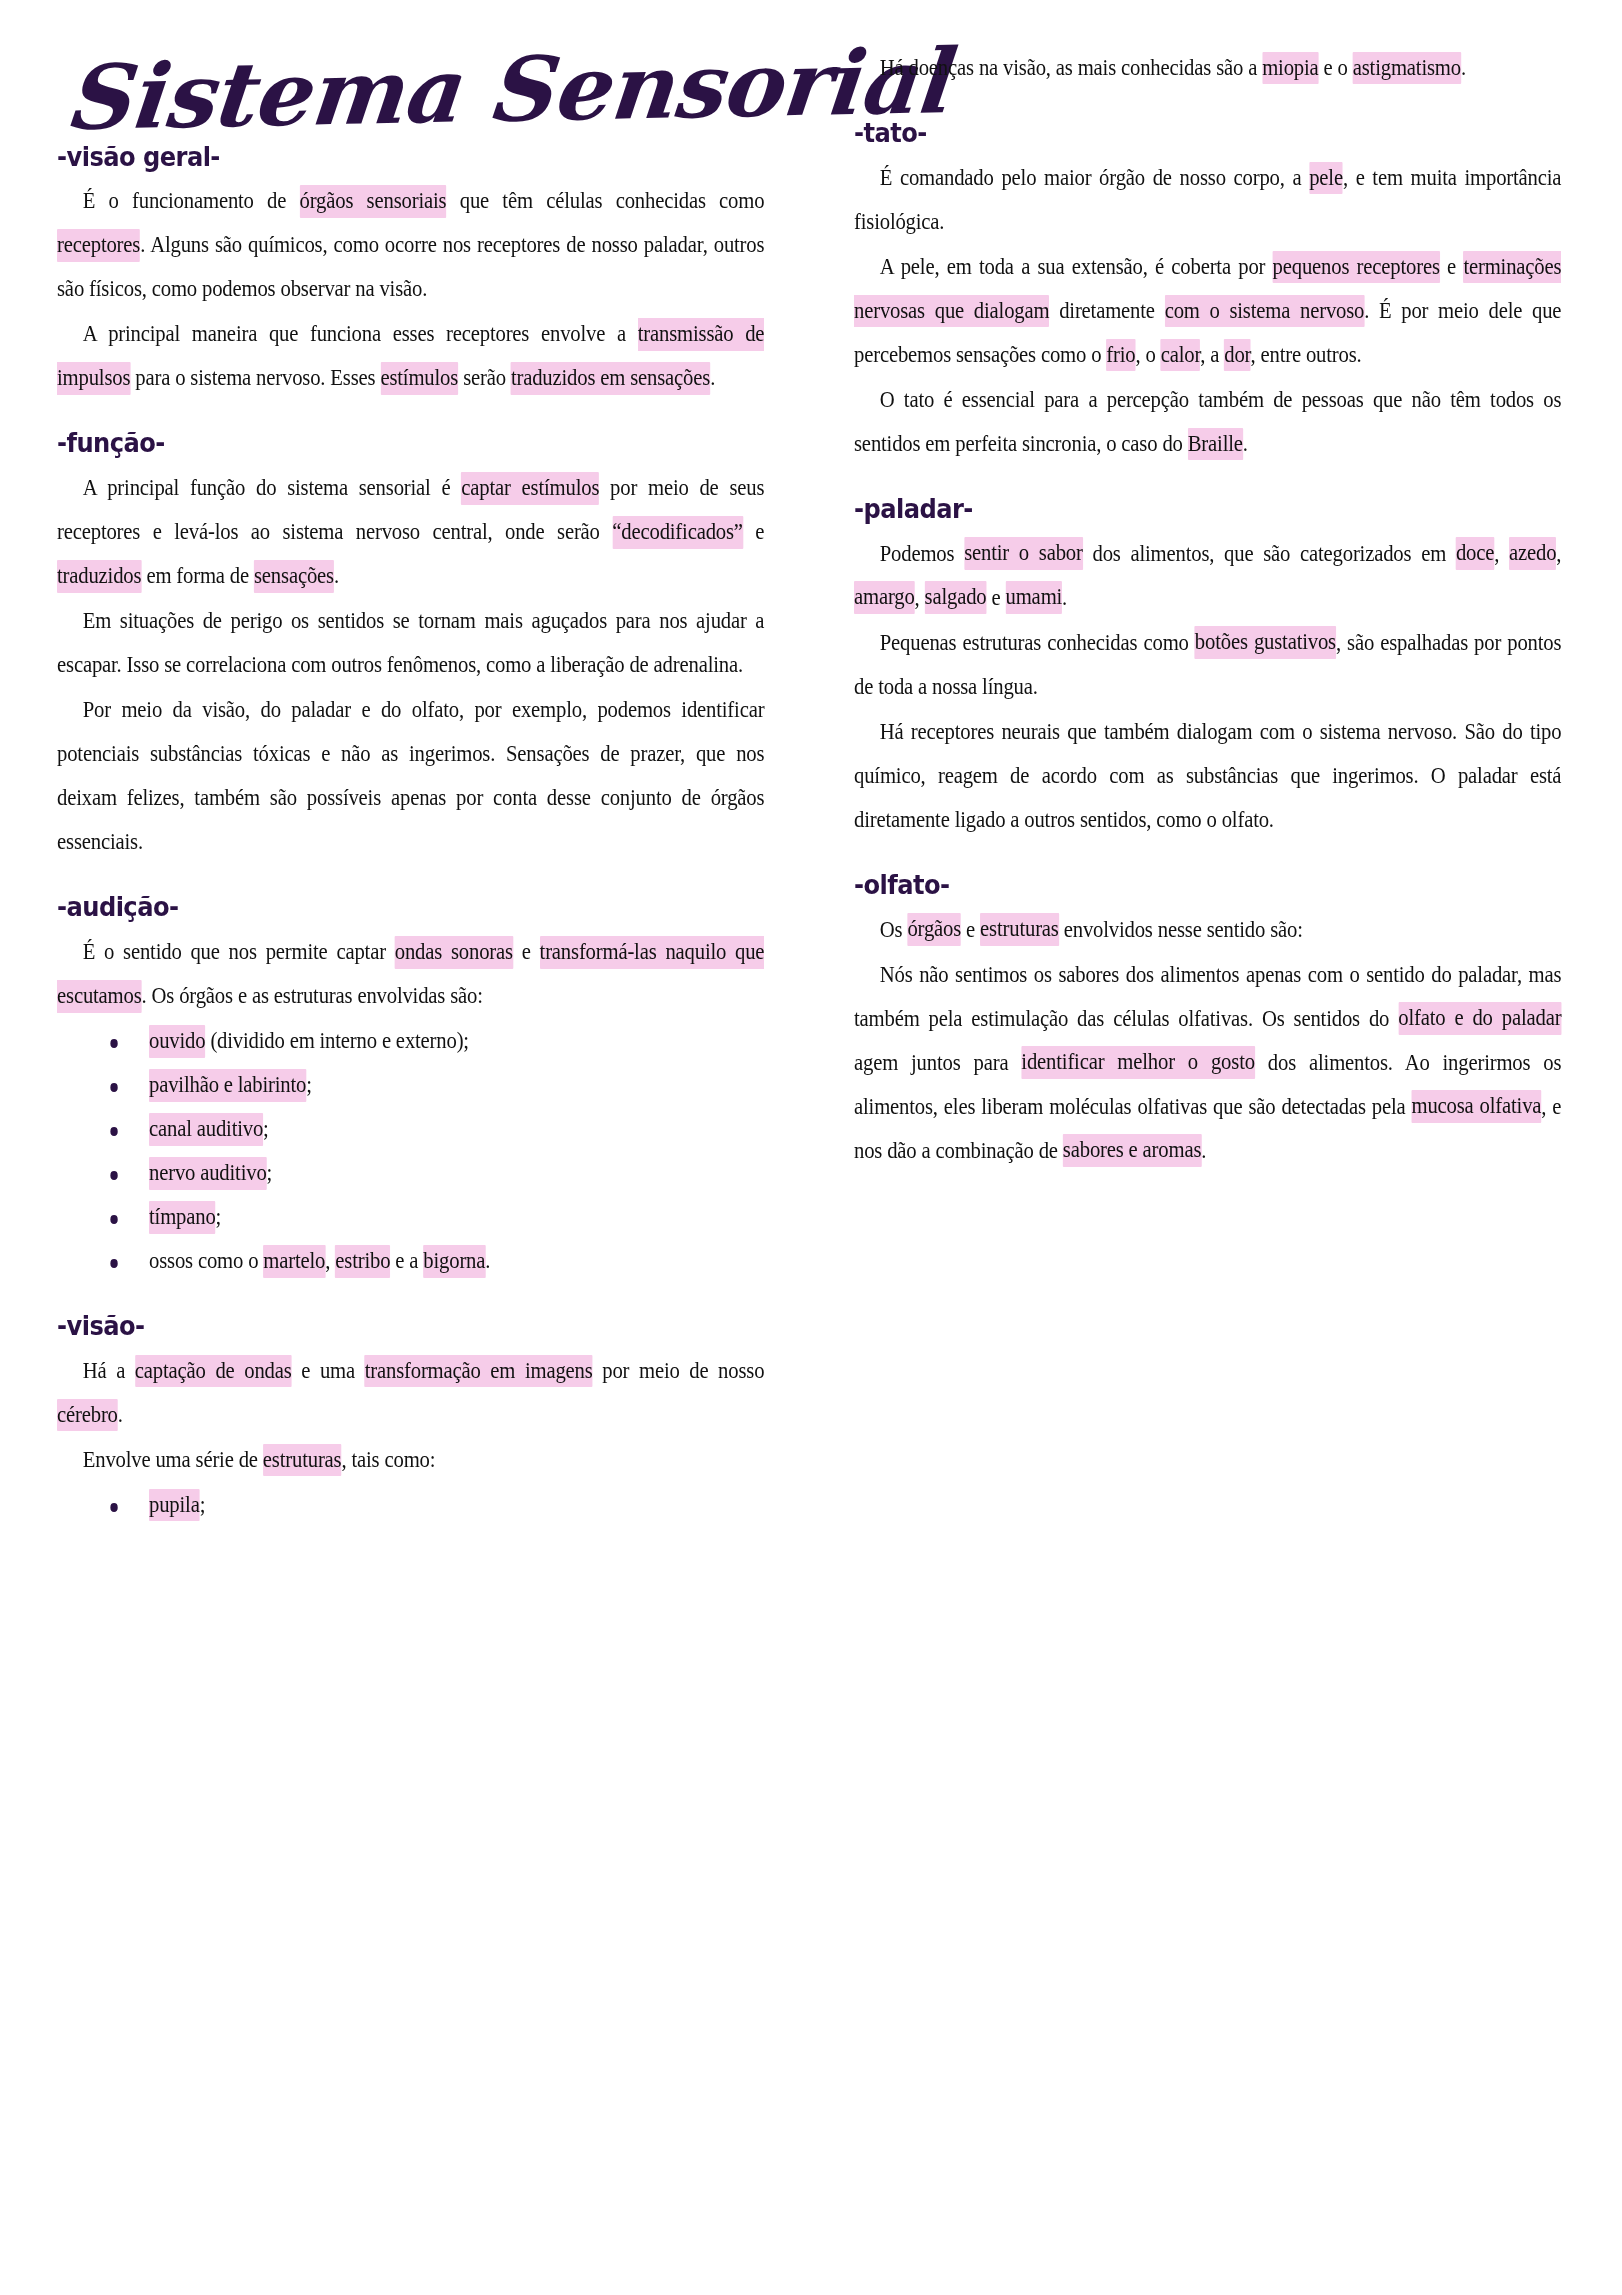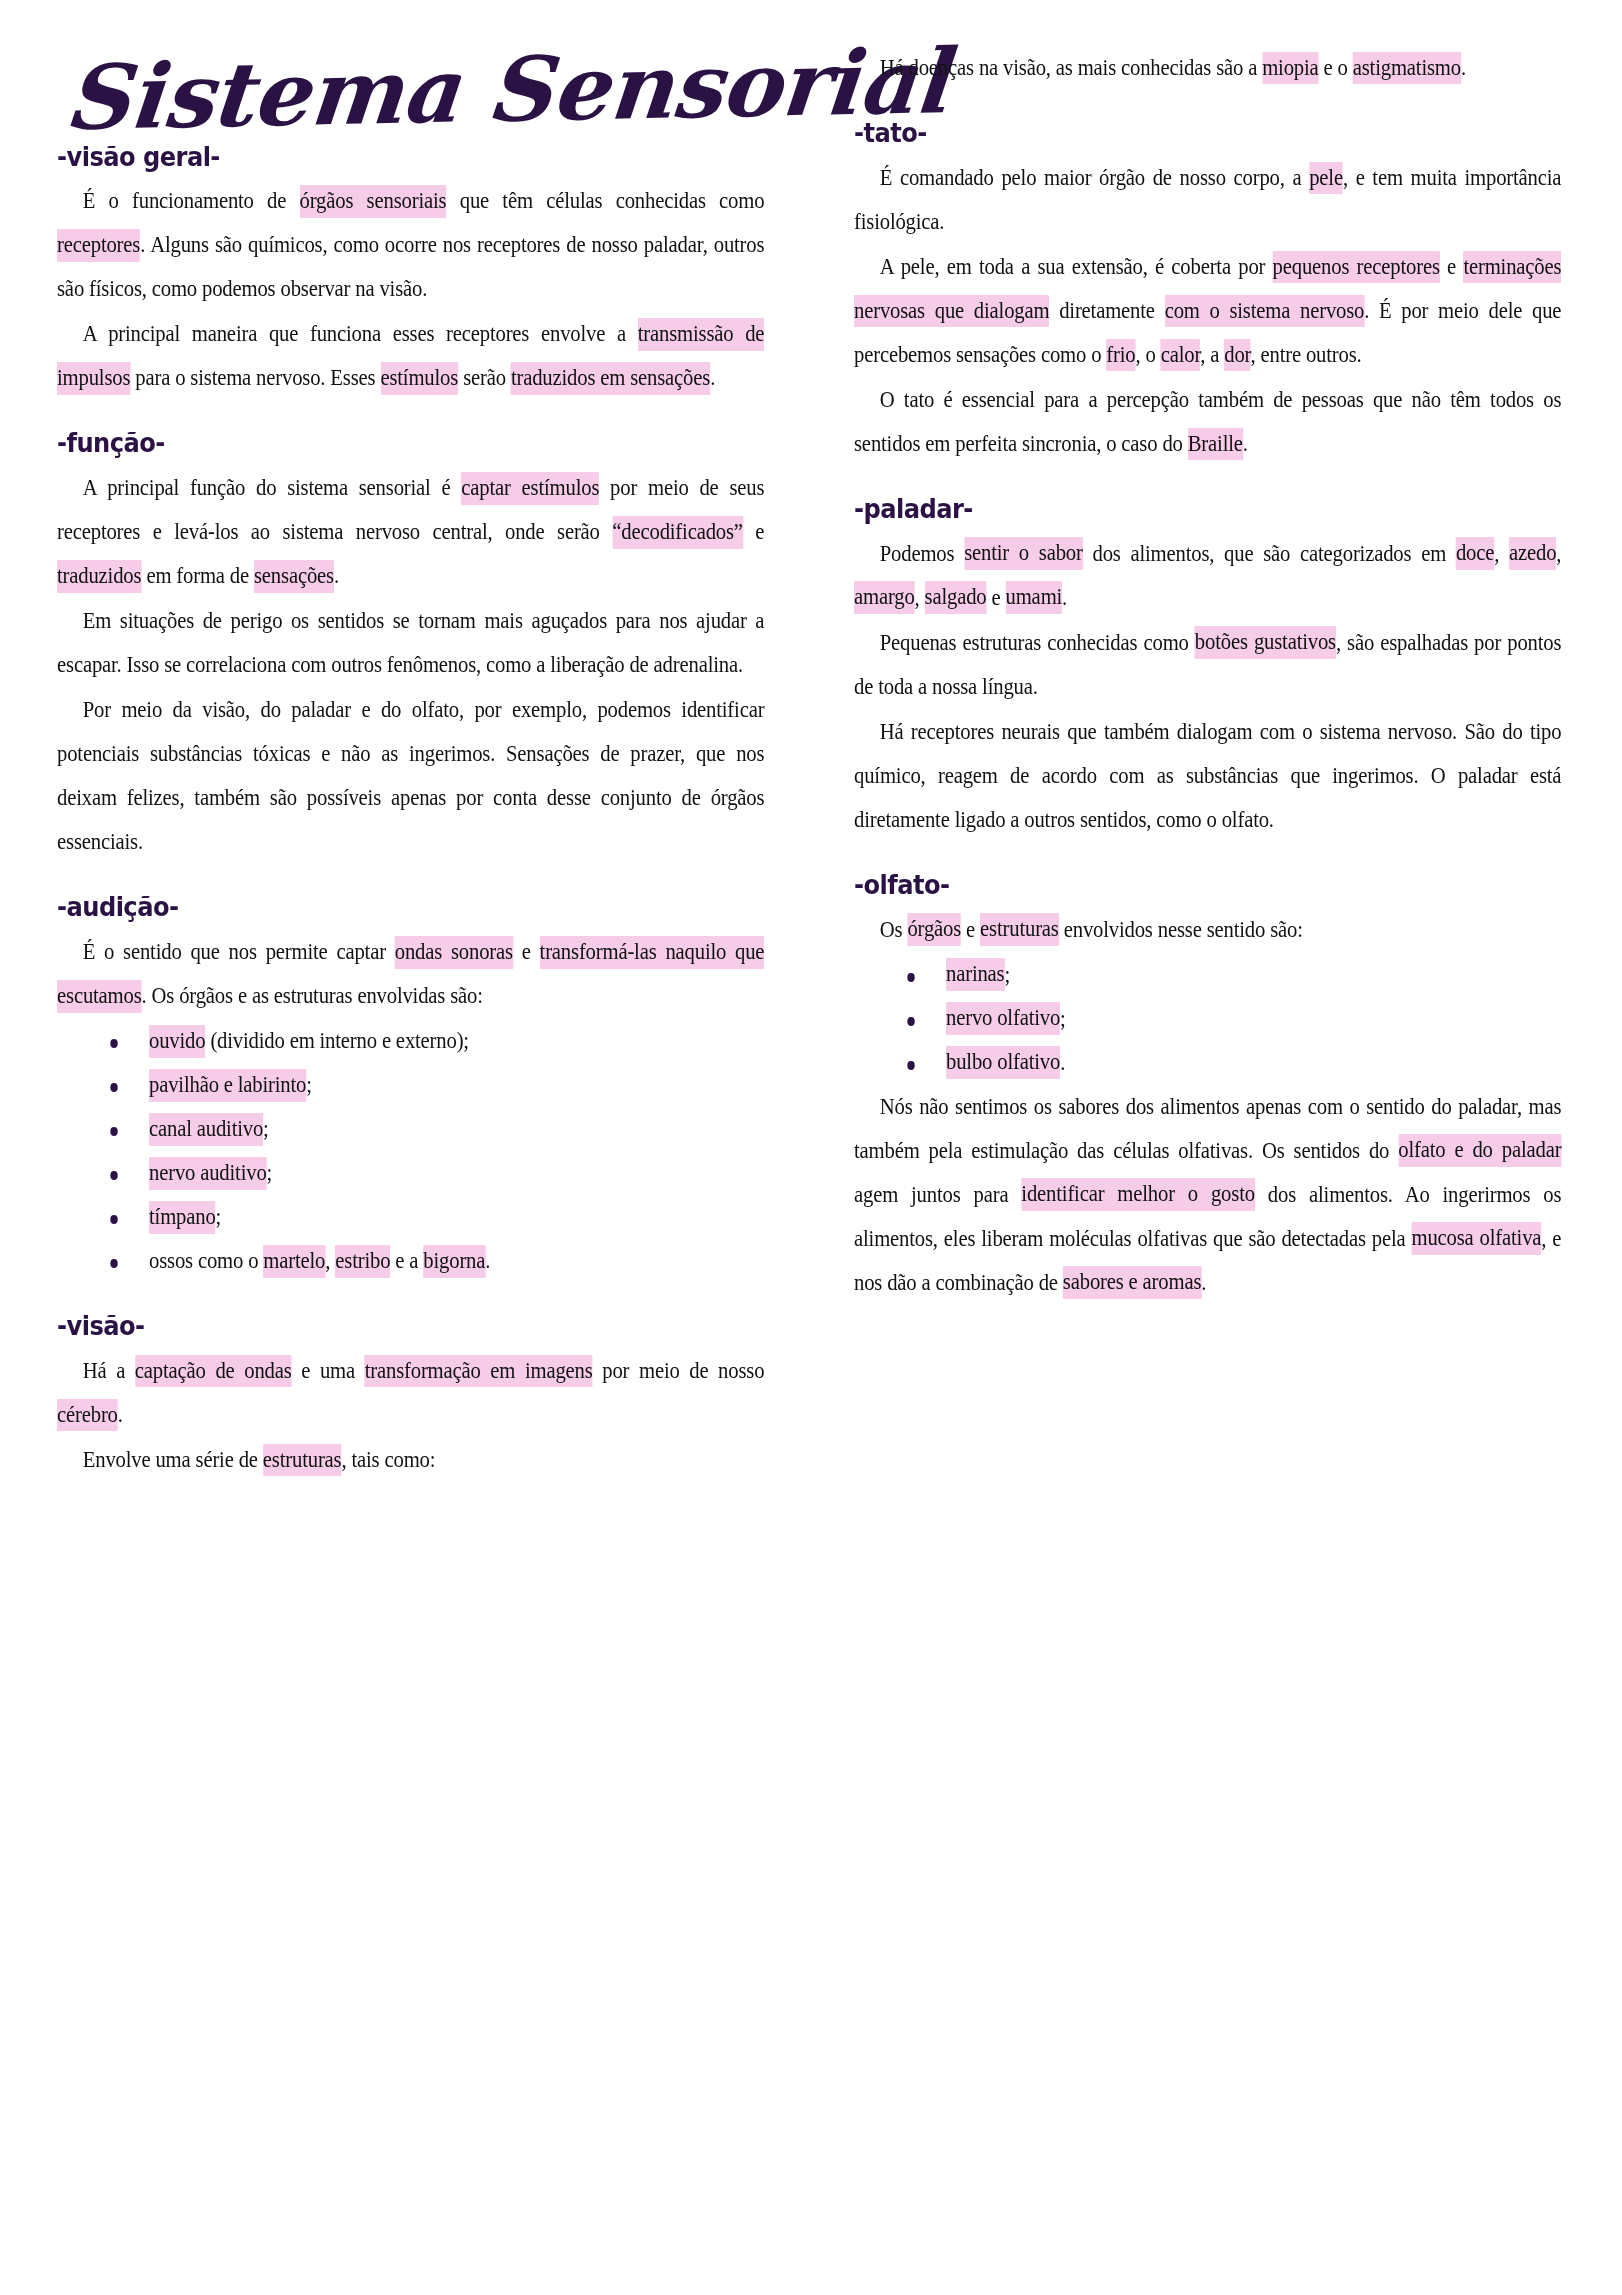--- a/index.html
+++ b/index.html
@@ -140,40 +140,38 @@
             <li><span class="hl">ouvido</span><span> (dividido em interno e externo);</span></li>
             <li><span class="hl">pavilhão e labirinto</span><span>;</span></li>
             <li><span class="hl">canal auditivo</span><span>;</span></li>
             <li><span class="hl">nervo auditivo</span><span>;</span></li>
             <li><span class="hl">tímpano</span><span>;</span></li>
             <li><span>ossos como o </span><span class="hl">martelo</span><span>, </span><span class="hl">estribo</span><span> e a </span><span class="hl">bigorna</span><span>.</span></li>
           </ul>
           <div class="sec-head gap-top">-visão-</div>
           <p class="para"><span>Há a </span><span class="hl">captação de ondas</span><span> e uma </span><span class="hl">transformação em imagens</span><span> por meio de nosso </span><span class="hl">cérebro</span><span>.</span></p>
           <p class="para"><span>Envolve uma série de </span><span class="hl">estruturas</span><span>, tais como:</span></p>
+          <ul class="bullets">
+            <li><span class="hl">pupila</span><span>;</span></li>
+          </ul>
         </div>
     </div>
 
     <div class="col" id="right-col">
       <div id="right-sections">
           <p class="para"><span>Há doenças na visão, as mais conhecidas são a </span><span class="hl">miopia</span><span> e o </span><span class="hl">astigmatismo</span><span>.</span></p>
           <div class="sec-head gap-top">-tato-</div>
           <p class="para"><span>É comandado pelo maior órgão de nosso corpo, a </span><span class="hl">pele</span><span>, e tem muita importância fisiológica.</span></p>
           <p class="para"><span>A pele, em toda a sua extensão, é coberta por </span><span class="hl">pequenos receptores</span><span> e </span><span class="hl">terminações nervosas que dialogam</span><span> diretamente </span><span class="hl">com o sistema nervoso</span><span>. É por meio dele que percebemos sensações como o </span><span class="hl">frio</span><span>, o </span><span class="hl">calor</span><span>, a </span><span class="hl">dor</span><span>, entre outros.</span></p>
           <p class="para"><span>O tato é essencial para a percepção também de pessoas que não têm todos os sentidos em perfeita sincronia, o caso do </span><span class="hl">Braille</span><span>.</span></p>
           <div class="sec-head gap-top">-paladar-</div>
           <p class="para"><span>Podemos </span><span class="hl">sentir o sabor</span><span> dos alimentos, que são categorizados em </span><span class="hl">doce</span><span>, </span><span class="hl">azedo</span><span>, </span><span class="hl">amargo</span><span>, </span><span class="hl">salgado</span><span> e </span><span class="hl">umami</span><span>.</span></p>
           <p class="para"><span>Pequenas estruturas conhecidas como </span><span class="hl">botões gustativos</span><span>, são espalhadas por pontos de toda a nossa língua.</span></p>
           <p class="para"><span>Há receptores neurais que também dialogam com o sistema nervoso. São do tipo químico, reagem de acordo com as substâncias que ingerimos. O paladar está diretamente ligado a outros sentidos, como o olfato.</span></p>
           <div class="sec-head gap-top">-olfato-</div>
           <p class="para"><span>Os </span><span class="hl">órgãos</span><span> e </span><span class="hl">estruturas</span><span> envolvidos nesse sentido são:</span></p>
-          <ul class="bullets">
-            <li><span class="hl">narinas</span><span>;</span></li>
-            <li><span class="hl">nervo olfativo</span><span>;</span></li>
-            <li><span class="hl">bulbo olfativo</span><span>.</span></li>
-          </ul>
           <p class="para"><span>Nós não sentimos os sabores dos alimentos apenas com o sentido do paladar, mas também pela estimulação das células olfativas. Os sentidos do </span><span class="hl">olfato e do paladar</span><span> agem juntos para </span><span class="hl">identificar melhor o gosto</span><span> dos alimentos. Ao ingerirmos os alimentos, eles liberam moléculas olfativas que são detectadas pela </span><span class="hl">mucosa olfativa</span><span>, e nos dão a combinação de </span><span class="hl">sabores e aromas</span><span>.</span></p>
         </div>
     </div>
 
   </div>
 </div>
 
 
 </body></html>

